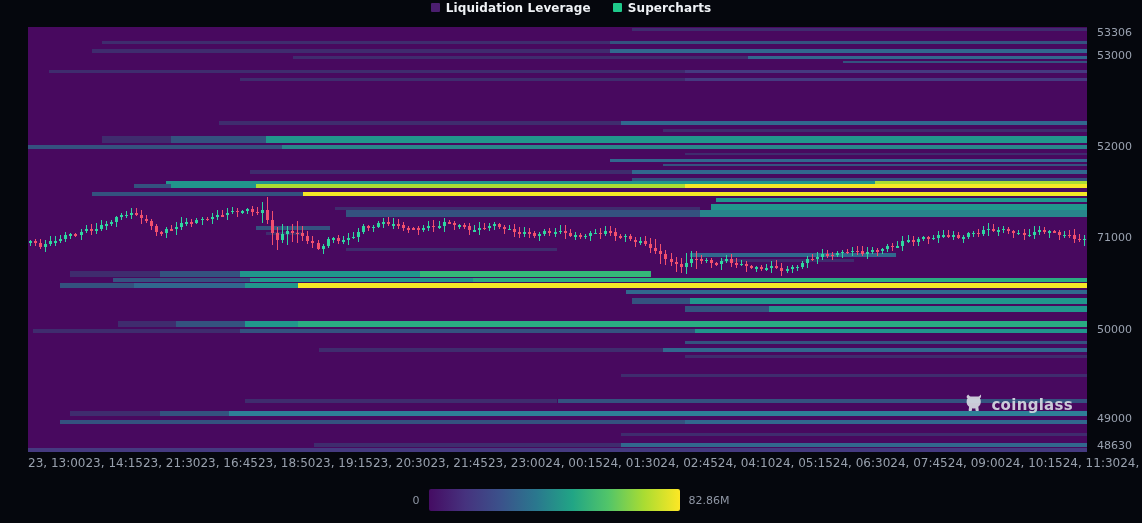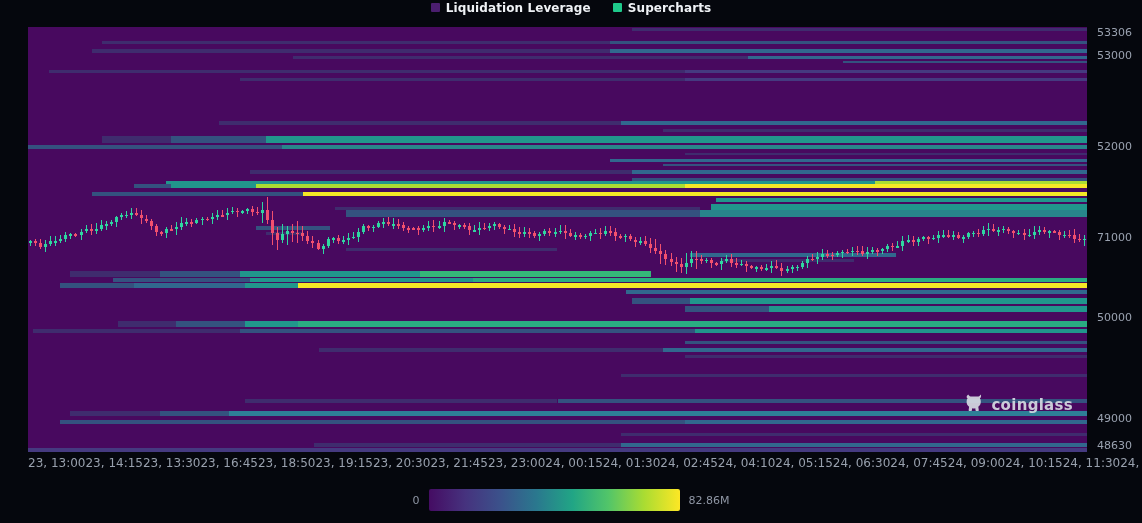--- a/index.html
+++ b/index.html
@@ -578,28 +578,28 @@
       </svg>
       <span class="watermark-text">coinglass</span>
     </div>
   </div>
 
   <div class="y-axis" id="yaxis">
       <div class="y-tick" style="top: 5px;">53306</div>
       <div class="y-tick" style="top: 27.8122px;">53000</div>
       <div class="y-tick" style="top: 118.702px;">52000</div>
       <div class="y-tick" style="top: 209.592px;">71000</div>
-      <div class="y-tick" style="top: 290px; text-align: center;">50000</div>
+      <div class="y-tick" style="top: 302px; text-align: center;">50000</div>
       <div class="y-tick" style="top: 391.371px;">49000</div>
       <div class="y-tick" style="top: 418px;">48630</div>
     </div>
   <div class="x-axis" id="xaxis">
       <div class="x-tick">23, 13:00</div>
       <div class="x-tick">23, 14:15</div>
-      <div class="x-tick">23, 13:30</div>
+      <div class="x-tick">23, 21:30</div>
       <div class="x-tick">23, 16:45</div>
       <div class="x-tick">23, 18:50</div>
       <div class="x-tick">23, 19:15</div>
       <div class="x-tick">23, 20:30</div>
       <div class="x-tick">23, 21:45</div>
       <div class="x-tick">23, 23:00</div>
       <div class="x-tick">24, 00:15</div>
       <div class="x-tick">24, 01:30</div>
       <div class="x-tick">24, 02:45</div>
       <div class="x-tick">24, 04:10</div>

